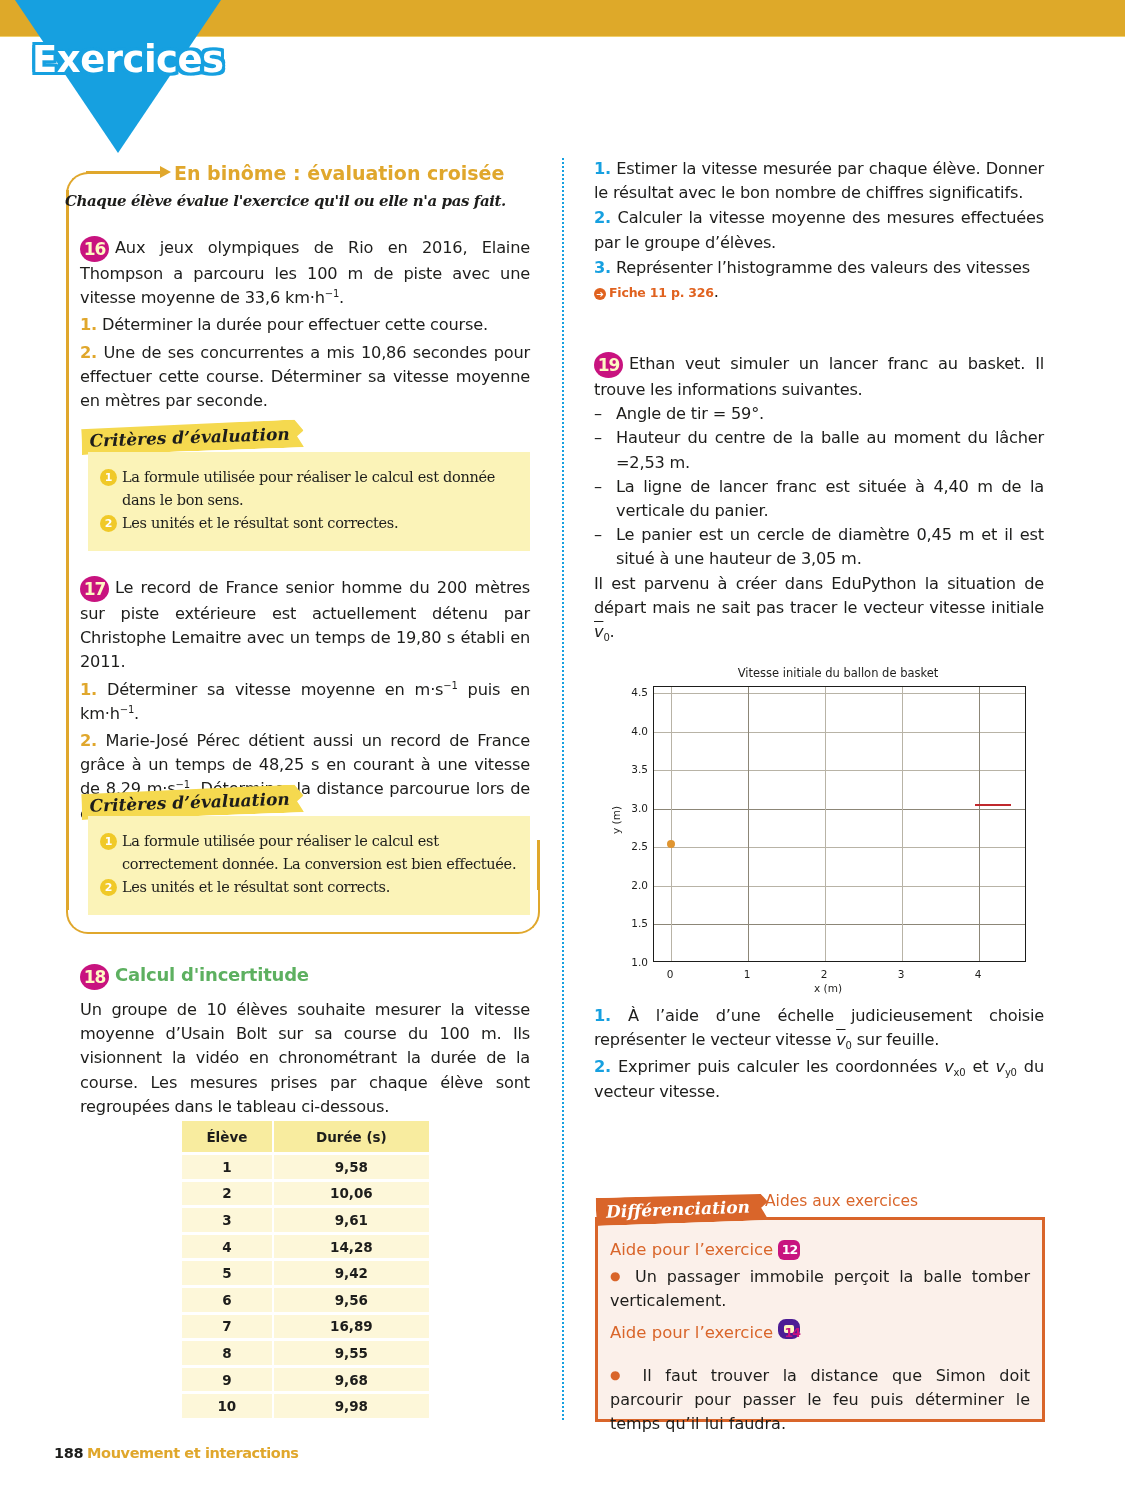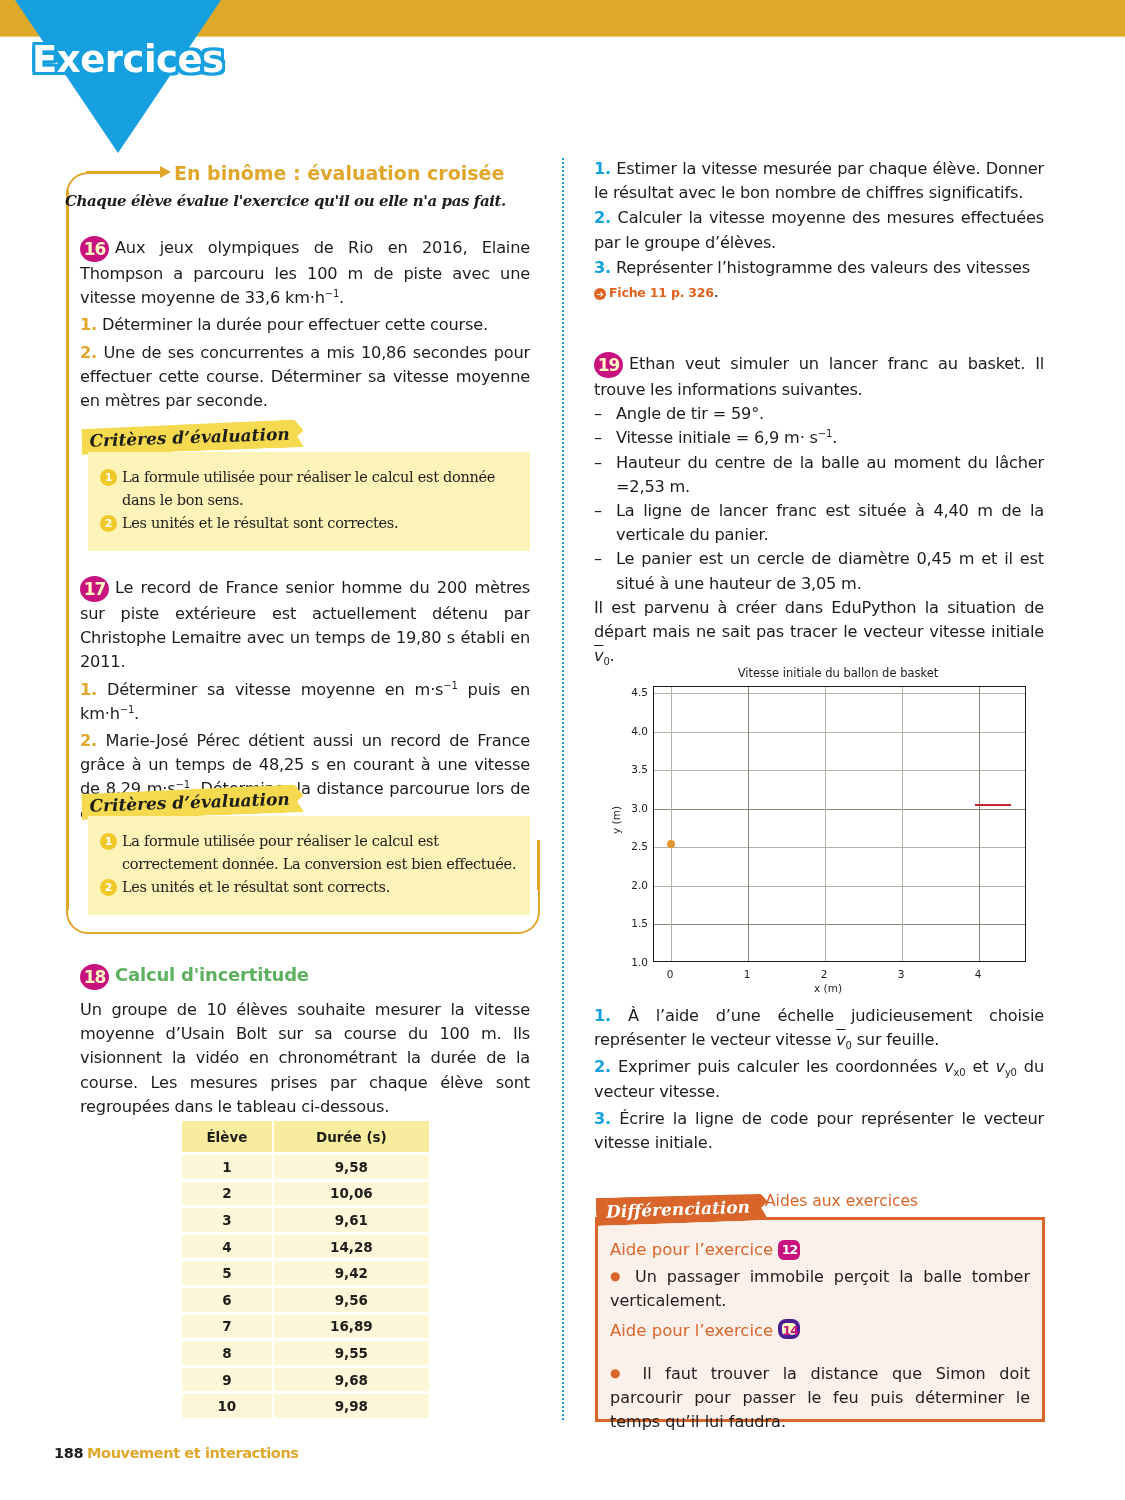--- a/index.html
+++ b/index.html
@@ -57,21 +57,21 @@
   .xlabel { position: absolute; top: 318px; left: 210px; font-size: 10.5px; }
   .ylabel { position: absolute; left: -2px; top: 150px; font-size: 10.5px; transform: rotate(-90deg); }
   .ball { position: absolute; width: 8px; height: 8px; border-radius: 50%; background: #e09530; }
   .hoop { position: absolute; height: 1.5px; background: #c0282d; }
 
   .diff-tag { position: absolute; left: 596px; top: 1195px; background: #d9652a; color: #fff; font-family: "DejaVu Serif", serif; font-style: italic; font-weight: bold; font-size: 17px; padding: 4px 18px 4px 10px; transform: rotate(-2deg); clip-path: polygon(0 0, 96% 6%, 100% 35%, 96% 55%, 100% 100%, 0 100%); }
   .diff-sub { position: absolute; left: 765px; top: 1192px; color: #d9652a; font-size: 15.5px; }
   .diff-box { position: absolute; left: 595px; top: 1217px; width: 450px; height: 205px; background: #fbf0ea; border: 3px solid #d9652a; padding: 18px 12px 10px 12px; font-size: 16px; line-height: 24px; text-align: justify; color: #1d1d1b; }
   .aide-h { color: #d9652a; font-size: 16.5px; }
   .ex-small { display: inline-block; background: #c8137f; color: #fff; font-weight: bold; font-size: 12.5px; border-radius: 6px; width: 22px; height: 20px; line-height: 20px; text-align: center; vertical-align: 1px; letter-spacing: -1px; }
-  .ex-small.outline { background: #fef9c3; color: #c8137f; border: 4px solid #4c1d95; line-height: 16px; border-radius: 8px; }
+  .ex-small.outline { background: #fef9c3; color: #c8137f; border: 6px solid #4c1d95; line-height: 16px; border-radius: 8px; }
   .bullet { color: #d9652a; font-size: 12px; vertical-align: 2px; }
 
   .footer { position: absolute; left: 54px; top: 1445px; font-weight: bold; font-size: 14.5px; letter-spacing: -0.4px; }
   .footer .pg { color: #1d1d1b; }
   .footer .chap { color: #e0a72c; margin-left: 4px; }
 </style>
 </head>
 <body>
 
 <div class="top-band"></div>
@@ -170,21 +170,20 @@
 <div class="para" style="left:594px; top:157px; width:450px;">
   <p><span class="num blue">1.</span> <span>Estimer la vitesse mesurée par chaque élève. Donner le résultat avec le bon nombre de chiffres significatifs.</span></p>
   <p style="margin-top:1px;"><span class="num blue">2.</span> <span>Calculer la vitesse moyenne des mesures effectuées par le groupe d’élèves.</span></p>
   <p style="margin-top:1px;"><span class="num blue">3.</span> <span>Représenter l’histogramme des valeurs des vitesses</span><br><span class="fiche-link"><span class="fiche-arrow">➔</span><span>Fiche 11 p. 326</span></span><span>.</span></p>
 </div>
 
 <div class="para" style="left:594px; top:352px; width:450px;">
   <p><span class="ex-badge">19</span><span>Ethan veut simuler un lancer franc au basket. Il trouve les informations suivantes.</span></p>
   <ul class="list19">
     <li><span>Angle de tir = 59°.</span></li>
-    <li><span>Vitesse initiale = 6,9 m· s</span><sup>−1</sup><span>.</span></li>
     <li><span>Hauteur du centre de la balle au moment du lâcher =2,53 m.</span></li>
     <li><span>La ligne de lancer franc est située à 4,40 m de la verticale du panier.</span></li>
     <li><span>Le panier est un cercle de diamètre 0,45 m et il est situé à une hauteur de 3,05 m.</span></li>
   </ul>
   <p><span>Il est parvenu à créer dans EduPython la situation de départ mais ne sait pas tracer le vecteur vitesse initiale </span><i style="text-decoration:overline;">v</i><sub>0</sub>.</p>
 </div>
 
 <div class="chart">
   <div class="chart-title">Vitesse initiale du ballon de basket</div>
   <div class="plot">
@@ -218,21 +217,20 @@
   <div class="xtick" style="left:213px;">2</div>
   <div class="xtick" style="left:290px;">3</div>
   <div class="xtick" style="left:367px;">4</div>
   <div class="xlabel">x (m)</div>
   <div class="ylabel">y (m)</div>
 </div>
 
 <div class="para" style="left:594px; top:1004px; width:450px;">
   <p><span class="num blue">1.</span> <span>À l’aide d’une échelle judicieusement choisie représenter le vecteur vitesse </span><i style="text-decoration:overline;">v</i><sub>0</sub><span> sur feuille.</span></p>
   <p style="margin-top:3px;"><span class="num blue">2.</span> <span>Exprimer puis calculer les coordonnées </span><i>v</i><sub>x0</sub><span> et </span><i>v</i><sub>y0</sub><span> du vecteur vitesse.</span></p>
-  <p style="margin-top:3px;"><span class="num blue">3.</span> <span>Écrire la ligne de code pour représenter le vecteur vitesse initiale.</span></p>
 </div>
 
 <div class="diff-box">
   <p class="aide-h"><span>Aide pour l’exercice</span> <span class="ex-small">12</span></p>
   <p style="margin-top:2px;"><span class="bullet">●</span> <span>Un passager immobile perçoit la balle tomber verticalement.</span></p>
   <p class="aide-h" style="margin-top:6px;"><span>Aide pour l’exercice</span> <span class="ex-small outline">14</span></p>
   <p style="margin-top:18px;"><span class="bullet">●</span> <span>Il faut trouver la distance que Simon doit parcourir pour passer le feu puis déterminer le temps qu’il lui faudra.</span></p>
 </div>
 <div class="diff-tag">Différenciation</div>
 <div class="diff-sub">Aides aux exercices</div>

